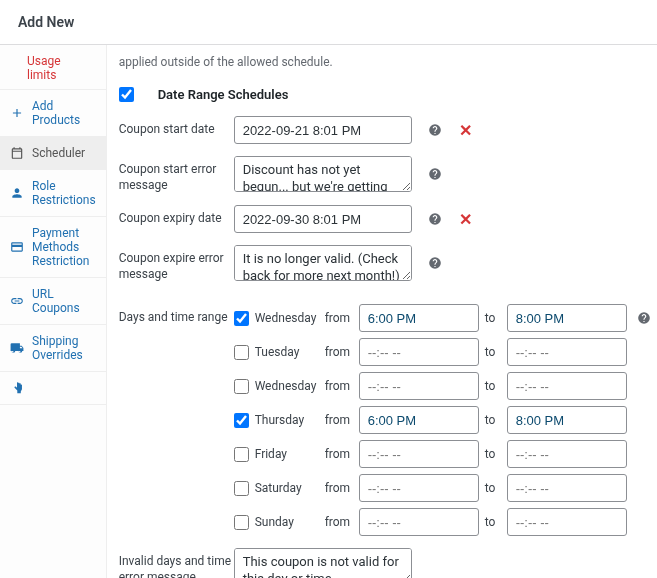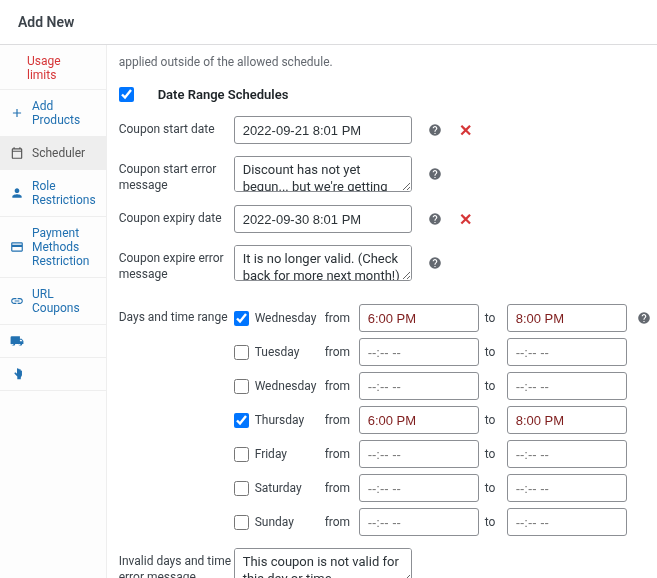--- a/index.html
+++ b/index.html
@@ -27,21 +27,21 @@
 .help svg { width: 14px; height: 14px; fill: currentColor; }
 .close-icon { color: #d63638; font-weight: 700; font-size: 16px; cursor: pointer; width: 16px; text-align: center; }
 .day-rows { display: flex; flex-direction: column; gap: 6px; }
 .day-row { display: flex; align-items: center; gap: 6px; }
 .day-row input[type=checkbox] { width: 15px; height: 15px; }
 .day-label { width: 64px; font-size: 12px; }
 .from-label, .to-label { font-size: 12px; color: #3c434a; width: 28px; text-align: left; }
 .to-label { width: 16px; }
 .time-input { border: 1px solid #8c8f94; border-radius: 3px; padding: 4px 8px; height: 28px; font-size: 13px; width: 120px; background: #fff; }
 .time-input.empty { color: #999; }
-.time-input.filled { color: #7f1d1d; }
+.time-input.filled { color: #0c4a6e; }
 .day-row .help { margin-left: 4px; }
 .section { margin-bottom: 22px; }
 </style>
 </head>
 <body>
 
 <div class="header">Add New</div>
 
 <div class="container">
   <div class="sidebar" id="sidebar">
@@ -87,20 +87,21 @@
           </svg>
         </span>
         <span>URL Coupons</span>
       </div>
       <div class="side-item">
         <span class="side-icon">
           <svg viewBox="0 0 24 24">
             <path d="M20 8h-3V4H3a2 2 0 00-2 2v11h2a3 3 0 006 0h6a3 3 0 006 0h2v-5l-3-4zM6 18.5A1.5 1.5 0 114.5 17 1.5 1.5 0 016 18.5zm13.5-8.5l2 2.5H17V10h2.5zM18 18.5a1.5 1.5 0 11-1.5-1.5 1.5 1.5 0 011.5 1.5z"></path>
           </svg>
         </span>
+        <span>Shipping Overrides</span>
       </div>
       <div class="side-item">
         <span class="side-icon">
           <svg viewBox="0 0 24 24">
             <path d="M13 2a1 1 0 00-1 1v8.6l-2-2a1.5 1.5 0 00-2.1 2.1l4.6 4.6V21h6v-3l2-4V7a1 1 0 00-2 0V5a1 1 0 00-2 0V4a1 1 0 00-2 0V3a1 1 0 00-1-1z"></path>
           </svg>
         </span>
       </div>
     </div>
   <div class="main">

